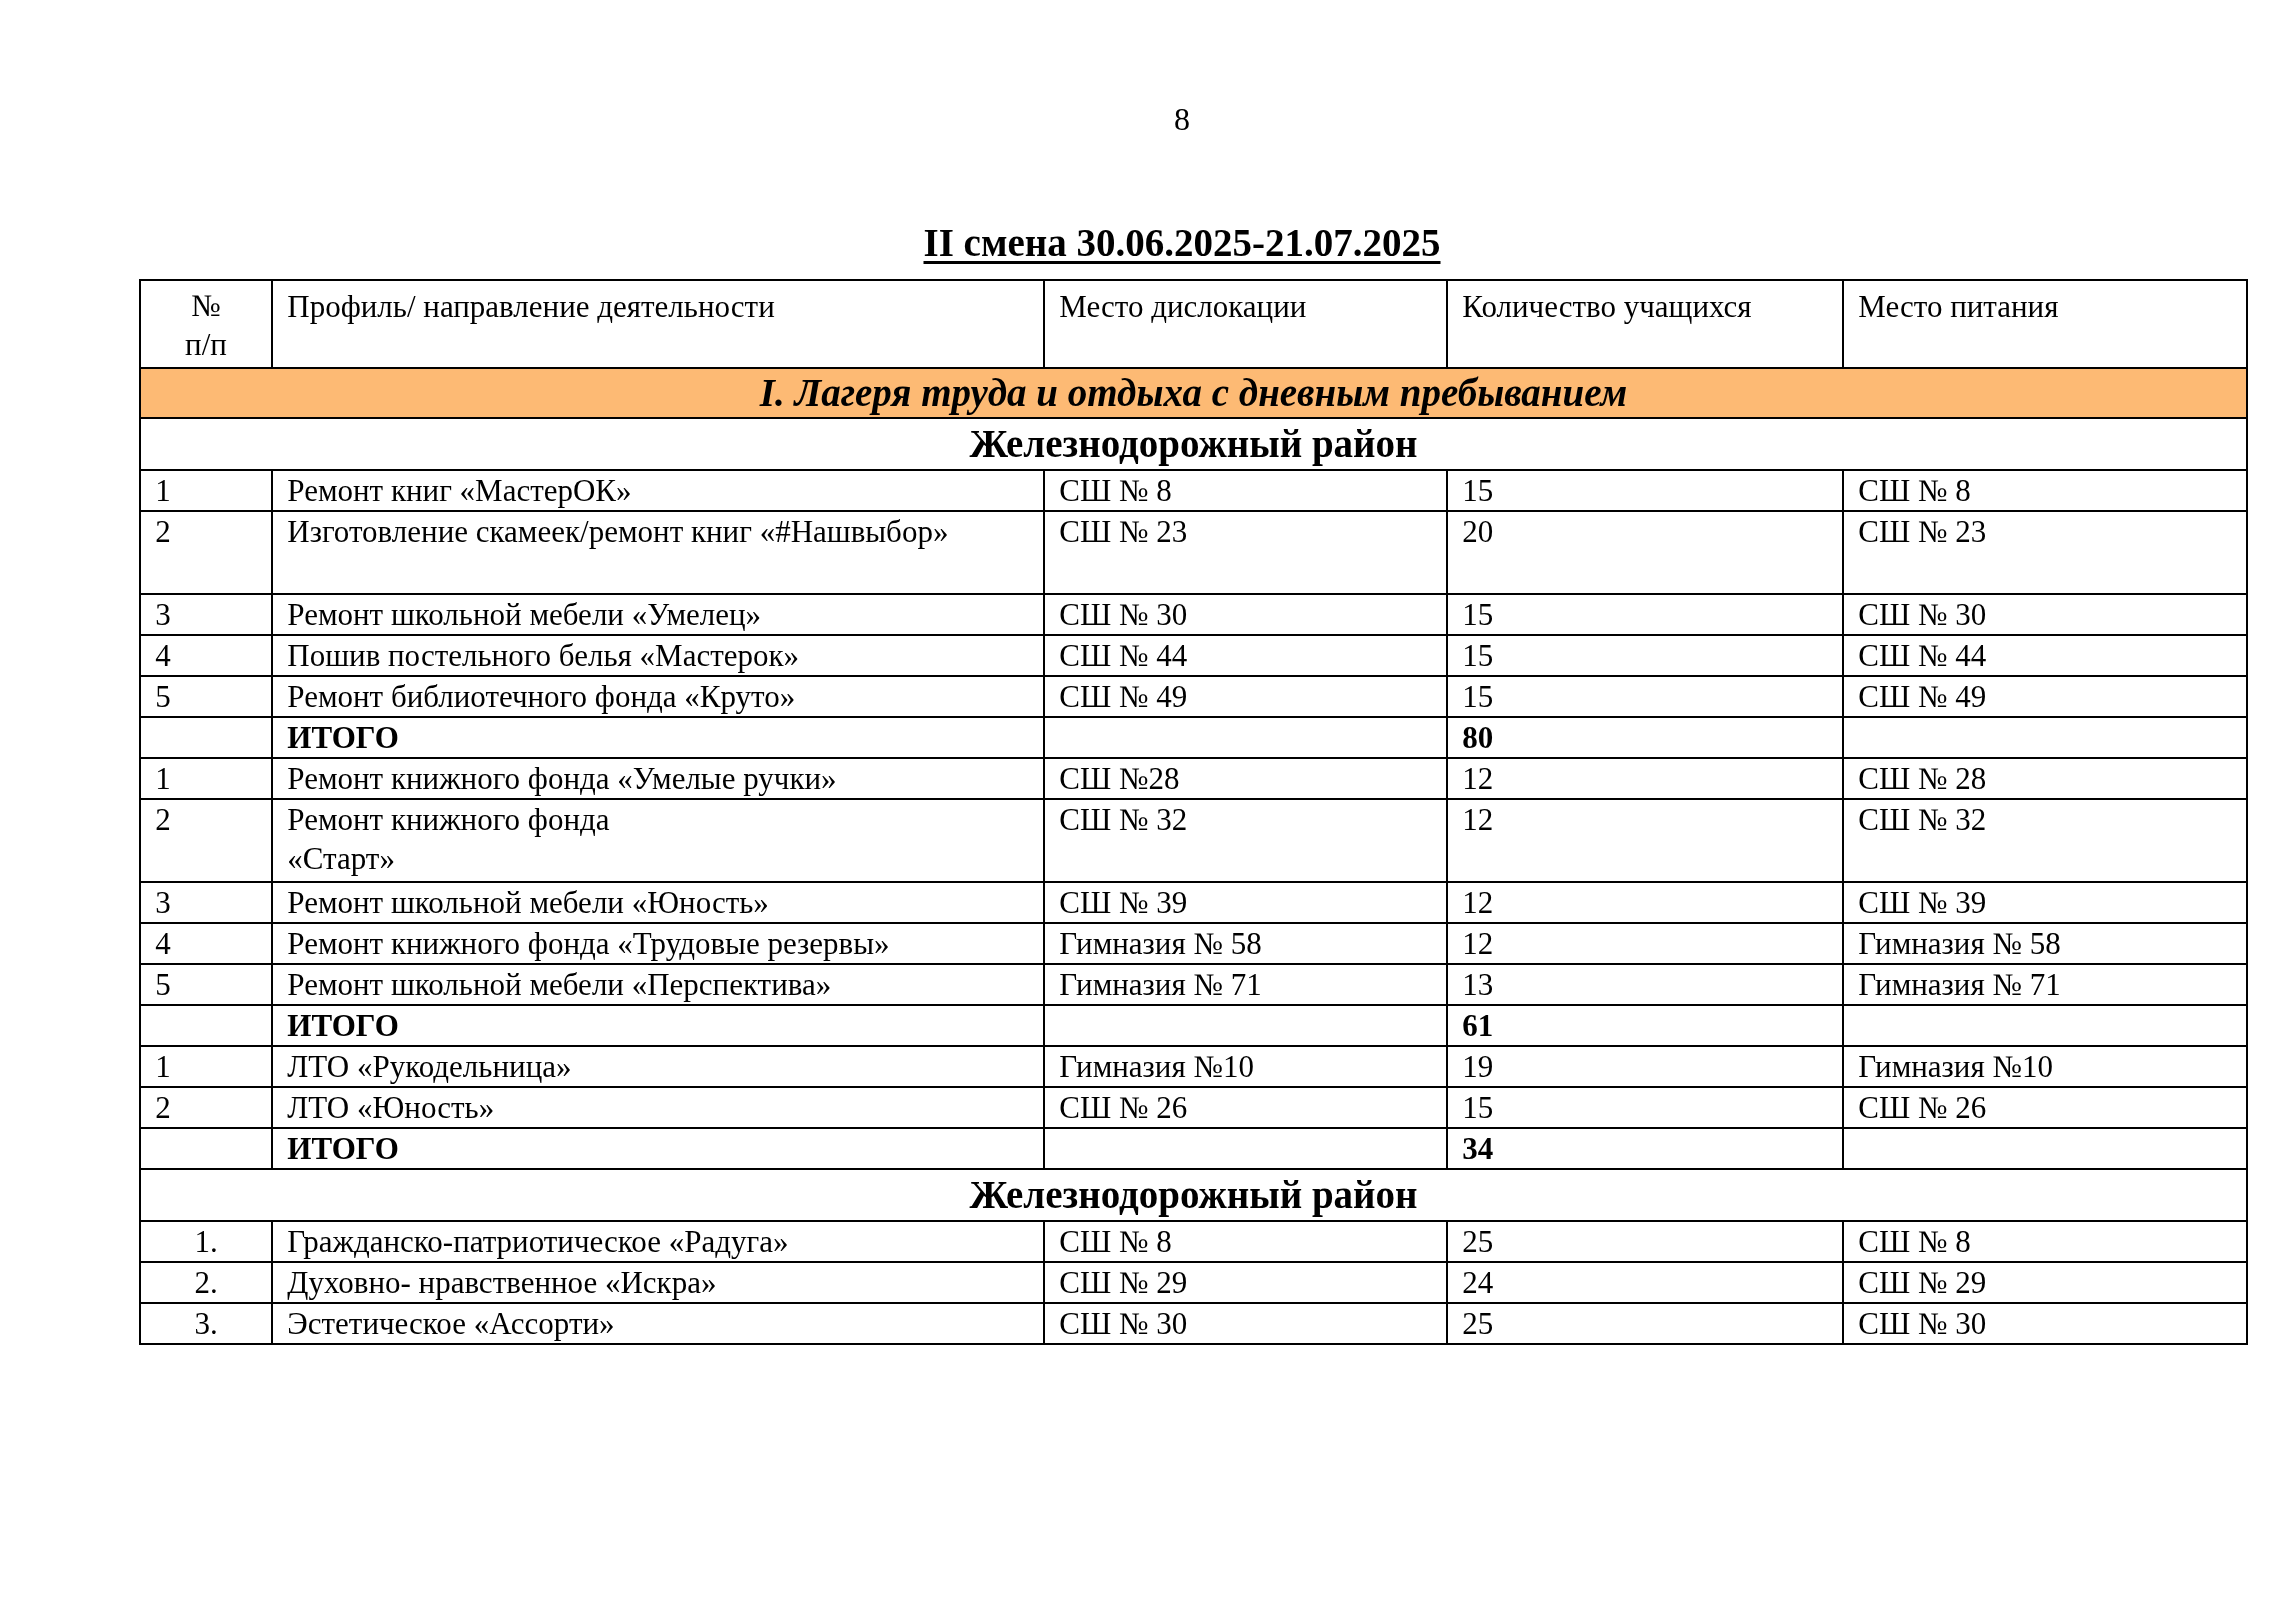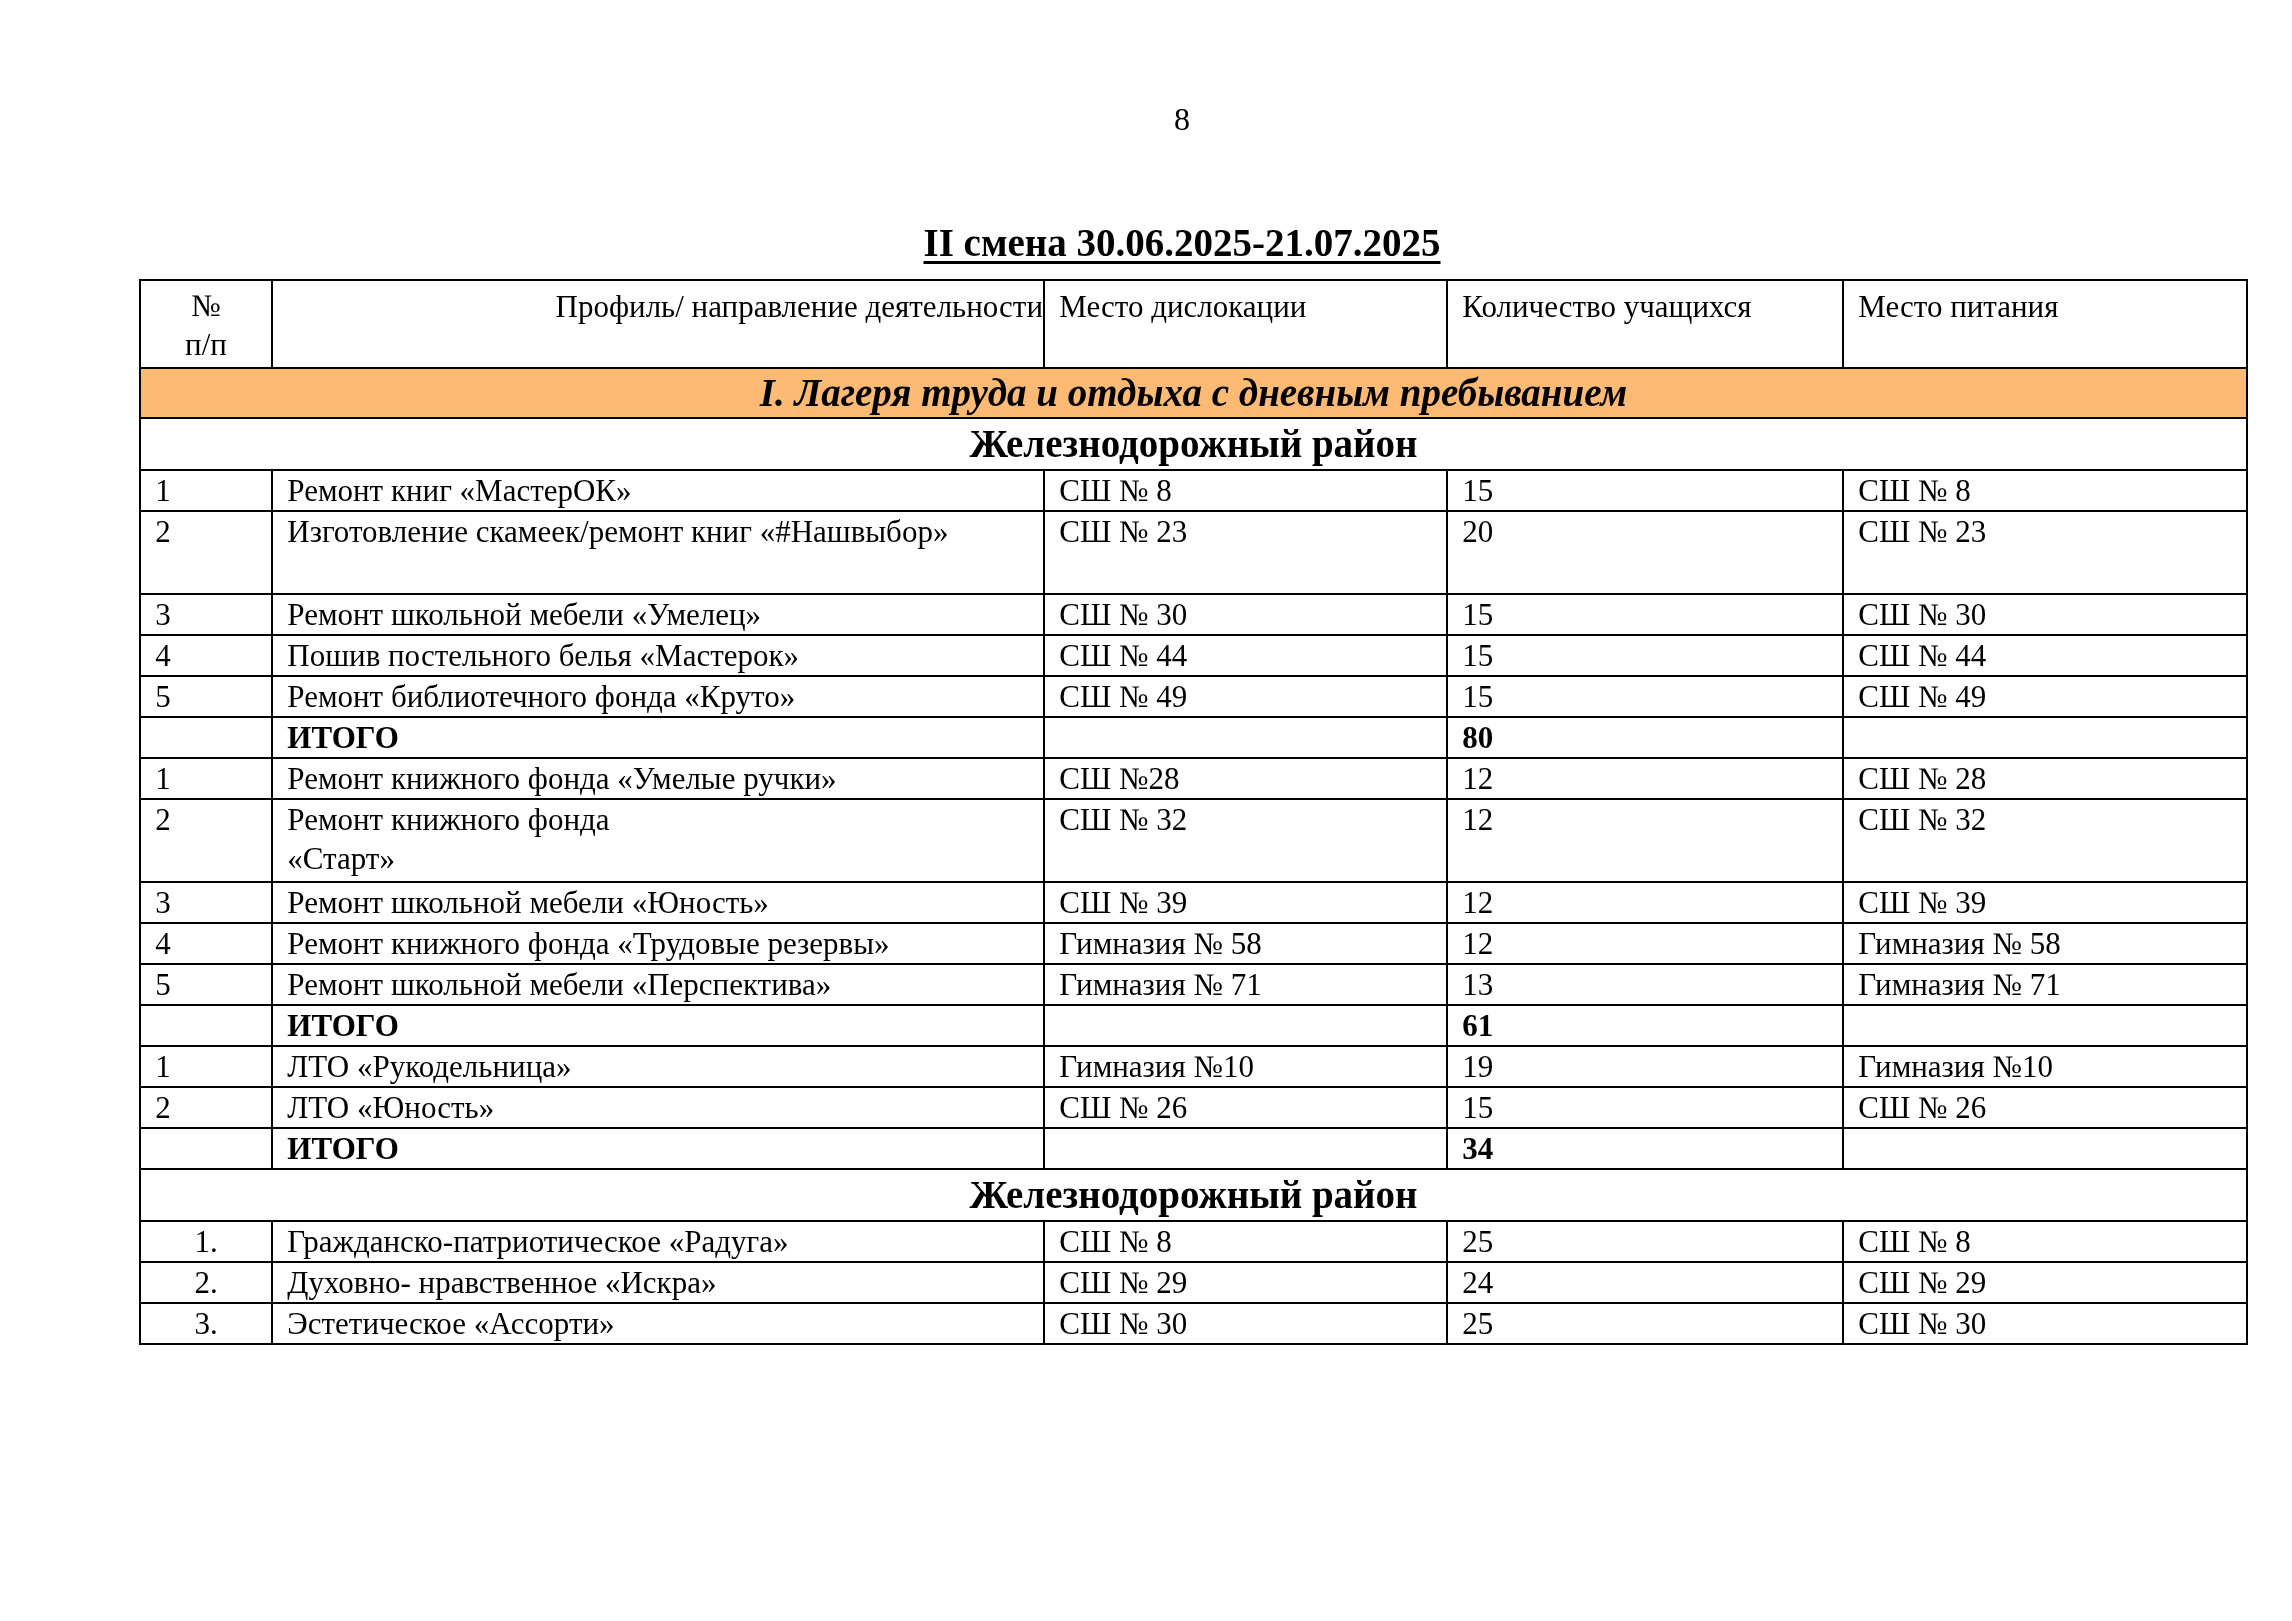--- a/index.html
+++ b/index.html
@@ -12,21 +12,21 @@
   .doc-title span { text-decoration:underline; text-decoration-thickness:2.7px; text-underline-offset:5.4px; }
   table.schedule { position:absolute; left:139px; top:279px; border-collapse:collapse;
                    table-layout:fixed; width:2106px; }
   table.schedule td, table.schedule th { border:2.7px solid #000; padding:0 0 0 14.3px;
       font-size:31px; line-height:41px; vertical-align:top; font-weight:normal;
       text-align:left; overflow:hidden; }
   col.c-num { width:132px; } col.c-prof { width:772px; } col.c-loc { width:403px; }
   col.c-qty { width:396px; } col.c-food { width:404px; }
   tr.head th { height:81px; padding-top:5.4px; }
   tr.head th.num { text-align:center; padding-left:0; line-height:39px; }
-  tr.head th.prof { text-align:right;border-radius:28px; }
+  tr.head th.prof { text-align:left;border-radius:28px; }
   tr.section td { background:#fdba74; height:48px; text-align:center; padding:0;
                   font-weight:bold; font-style:italic; font-size:39px; line-height:48px; }
   tr.district td { height:48px; text-align:center; padding:0; font-weight:bold;
                    font-size:39px; line-height:50px; }
   tr.row td { height:39px; line-height:39px; }
   tr.row.tall td { height:81px; }
   tr.row td.just { text-align:justify; text-align-last:left; padding-right:9px; }
   tr.row td.num-c { text-align:center; padding-left:0; }
   tr.total td { height:39px; line-height:39px; font-weight:bold; }
 </style>

